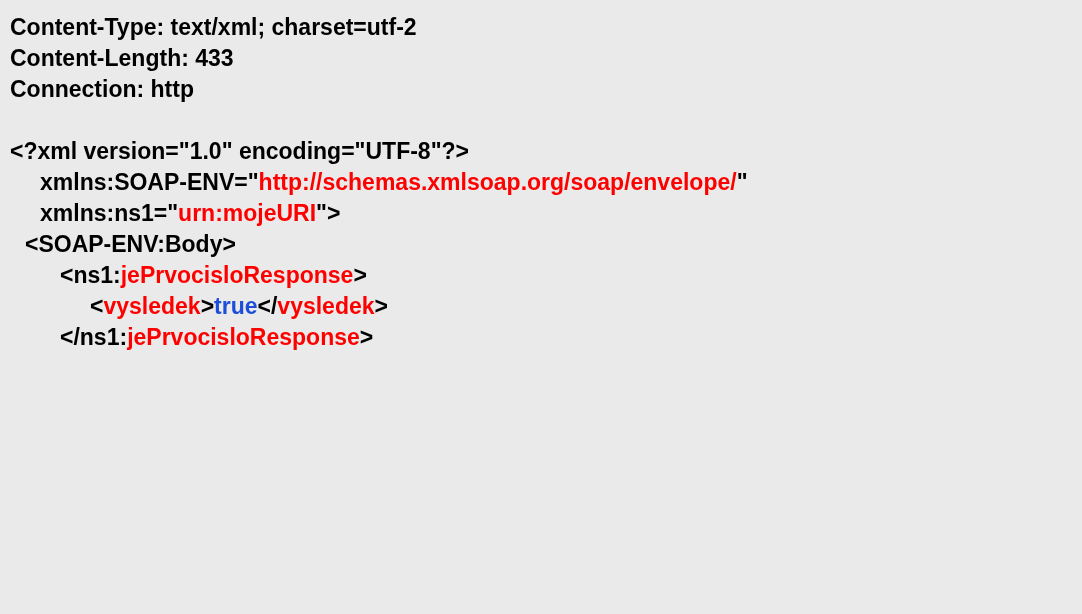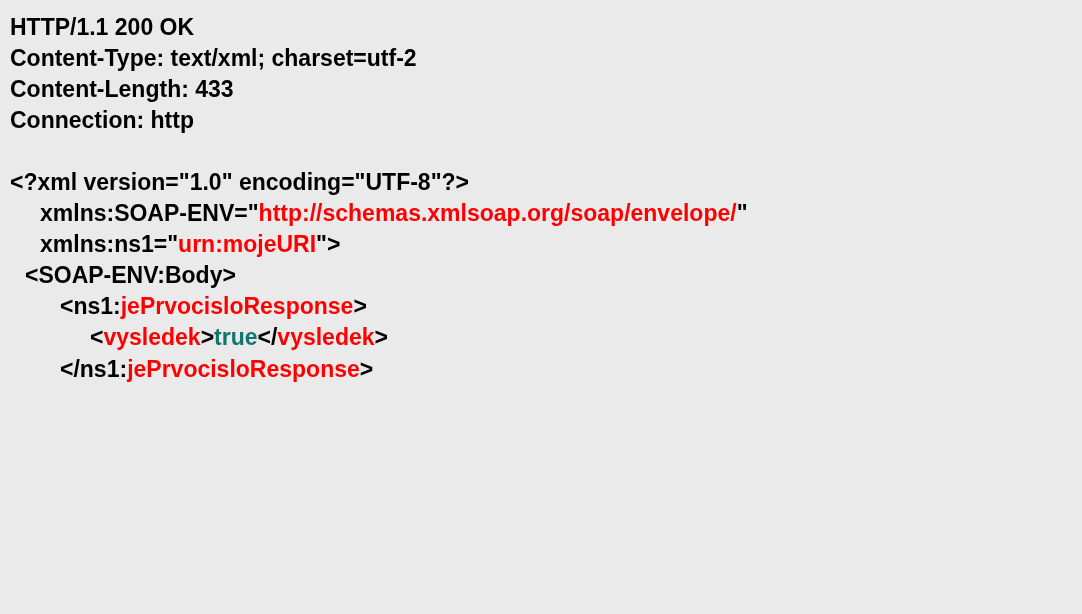--- a/index.html
+++ b/index.html
@@ -13,21 +13,21 @@
       font-weight: bold;
       font-size: 23px;
       line-height: 1.35;
       padding: 12px 10px;
       color: #000000;
     }
     .red {
       color: #FF0000;
     }
     .blue {
-      color: #0f766e;
+      color: #1d4ed8;
     }
     .indent1 {
       padding-left: 30px;
     }
     .indent-body {
       padding-left: 15px;
     }
     .indent2 {
       padding-left: 50px;
     }
@@ -35,21 +35,20 @@
       padding-left: 80px;
     }
     .blank-line {
       height: 1.35em;
     }
   </style>
 </head>
 <body>
 
 <div>
-  <div>HTTP/1.1 200 OK</div>
   <div>Content-Type: text/xml; charset=utf-2</div>
   <div>Content-Length: 433</div>
   <div>Connection: http</div>
   <div class="blank-line"></div>
   <div>&lt;?xml version="1.0" encoding="UTF-8"?&gt;</div>
   <div class="indent1"><span>xmlns:SOAP-ENV="</span><span class="red">http://schemas.xmlsoap.org/soap/envelope/</span><span>"</span></div>
   <div class="indent1"><span>xmlns:ns1="</span><span class="red">urn:mojeURI</span><span>"&gt;</span></div>
   <div class="indent-body">&lt;SOAP-ENV:Body&gt;</div>
   <div class="indent2"><span>&lt;ns1:</span><span class="red">jePrvocisloResponse</span><span>&gt;</span></div>
   <div class="indent3"><span>&lt;</span><span class="red">vysledek</span><span>&gt;</span><span class="blue">true</span><span>&lt;/</span><span class="red">vysledek</span><span>&gt;</span></div>

